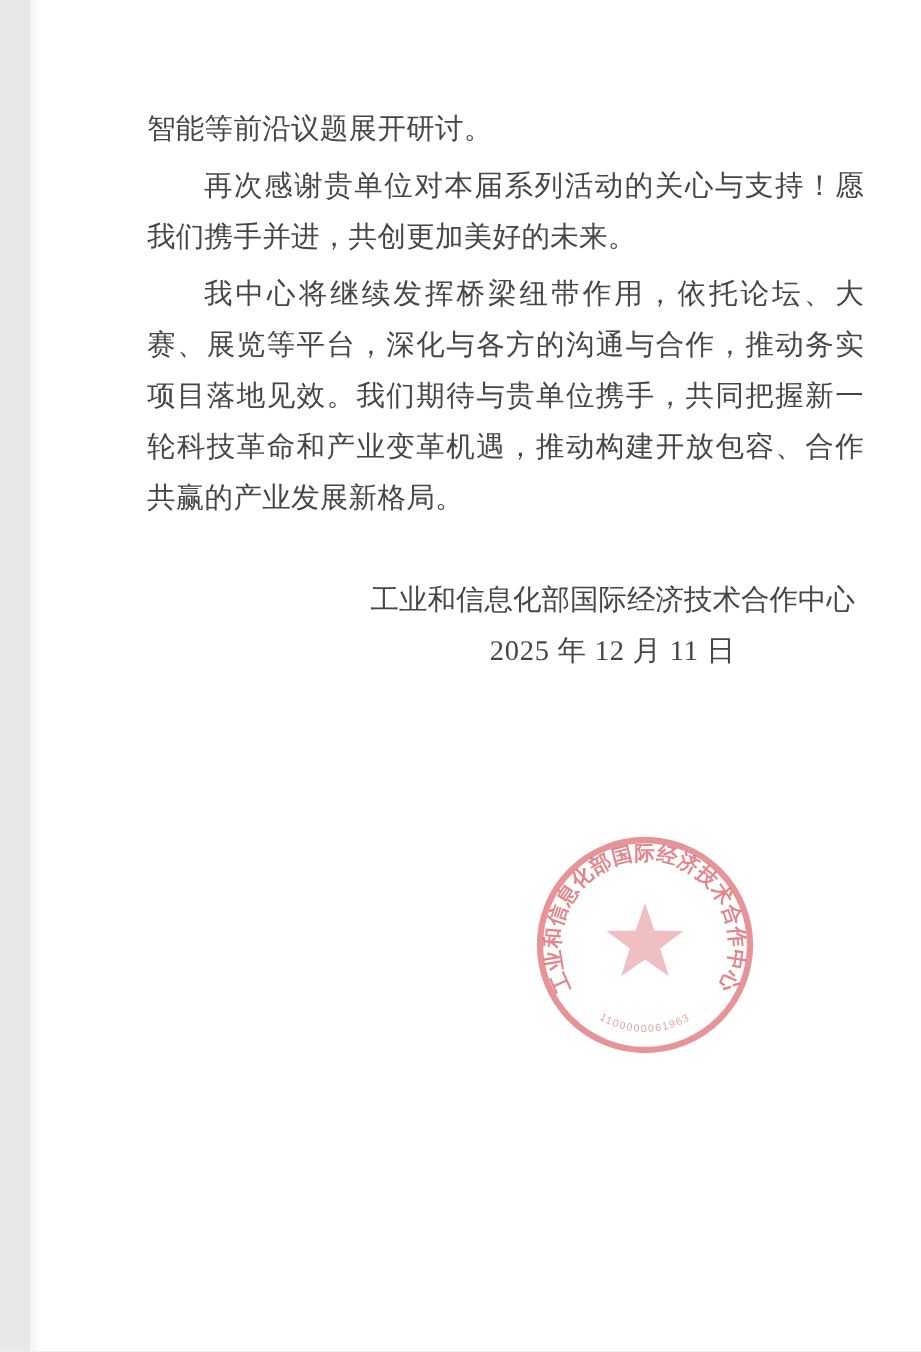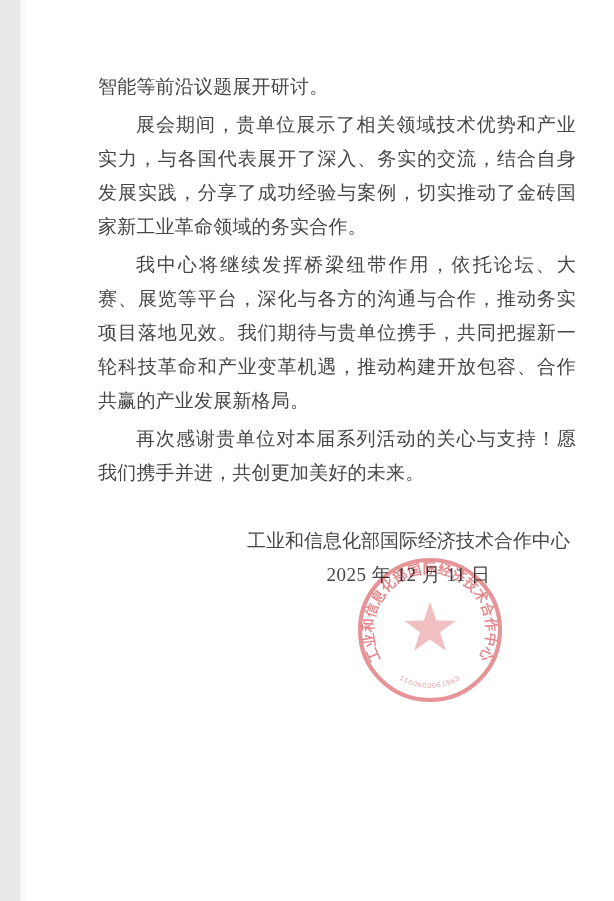--- a/index.html
+++ b/index.html
@@ -82,23 +82,22 @@
     font-family: "Liberation Sans", sans-serif;
   }
 </style>
 </head>
 <body>
 
 <div class="page">
 
   <div class="letter-body">
     <p>智能等前沿议题展开研讨。</p>
-    <p class="indent">展会期间，贵单位展示了相关领域技术优势和产业实力，与各国代表展开了深入、务实的交流，结合自身发展实践，分享了成功经验与案例，切实推动了金砖国家新工业革命领域的务实合作。</p>
+    <p class="indent">再次感谢贵单位对本届系列活动的关心与支持！愿我们携手并进，共创更加美好的未来。</p>
     <p class="indent">我中心将继续发挥桥梁纽带作用，依托论坛、大赛、展览等平台，深化与各方的沟通与合作，推动务实项目落地见效。我们期待与贵单位携手，共同把握新一轮科技革命和产业变革机遇，推动构建开放包容、合作共赢的产业发展新格局。</p>
-    <p class="indent">再次感谢贵单位对本届系列活动的关心与支持！愿我们携手并进，共创更加美好的未来。</p>
 
 
     <div class="sig-block">
       <div class="sig-org">工业和信息化部国际经济技术合作中心</div>
       <div class="sig-date">2025 年 12 月 11 日</div>
     </div>
   </div>
 
   <svg class="seal" viewBox="0 0 150 150" width="150" height="150" xmlns="http://www.w3.org/2000/svg">
     <defs>

